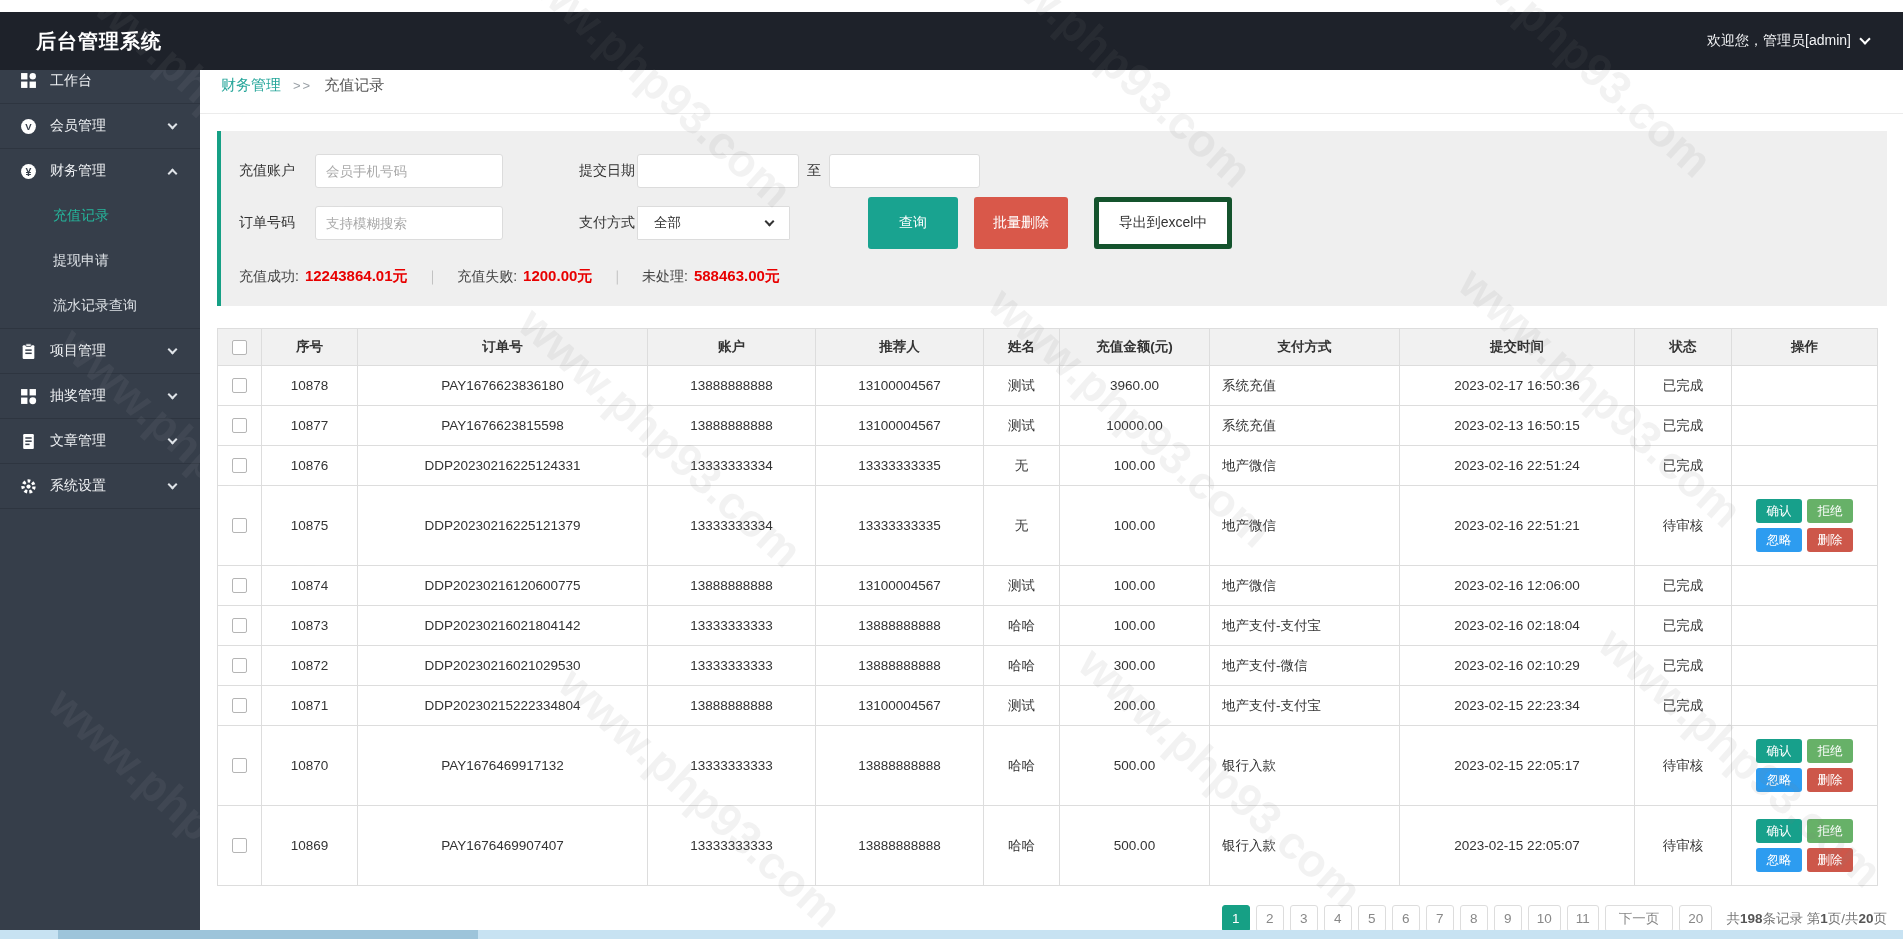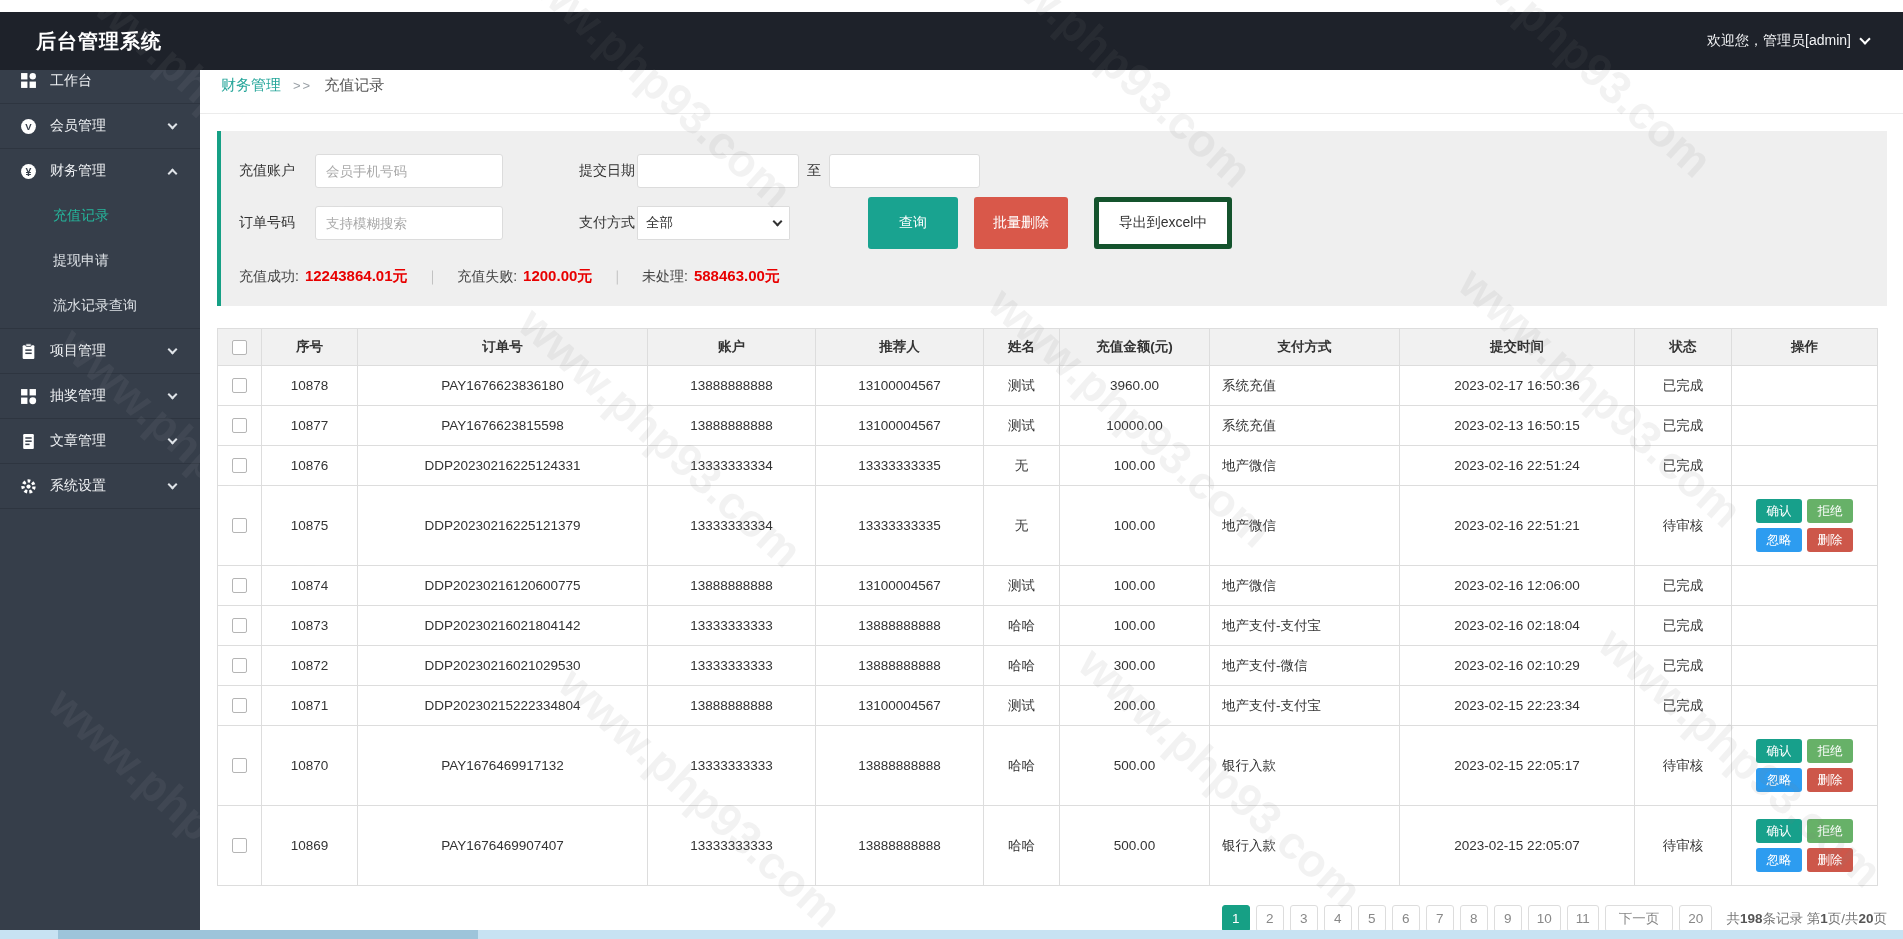--- a/index.html
+++ b/index.html
@@ -47,21 +47,21 @@
   .tin { height:34px; border:1px solid #dcdcdc; border-radius:3px; background:#fff;
     font-size:13.5px; color:#333; padding:0 10px; outline:none;
     font-family:"Liberation Sans","DejaVu Sans",sans-serif; }
   .tin::placeholder { color:#a9a9a9; }
   .w160 { width:188px; margin-left:18px; }
   .lbl2 { margin-left:76px; }
   .date1 { width:162px; }
   .zhi { color:#333; font-size:14px; margin:0 8px; }
   .date2 { width:151px; }
   .selbox { width:153px; height:34px; background:#fff; border:1px solid #dcdcdc; border-radius:1px;
-    display:flex; align-items:center; padding:0 8px; font-size:13.5px; color:#333; cursor:pointer; }
+    display:flex; align-items:center; padding:0 16px; font-size:13.5px; color:#333; cursor:pointer; }
   .selbox .chev { border-color:#333; width:7px; height:7px; margin-left:auto; }
   .btn { border:none; border-radius:3px; color:#fff; font-size:14px; cursor:pointer; height:52px;
     font-family:"Liberation Sans","DejaVu Sans",sans-serif; }
   .btn-search { width:90px; margin-left:78px; background:#19a390; }
   .btn-batchdel { width:94px; margin-left:16px; background:#d9584a; }
   .btn-export { width:138px; margin-left:26px; background:#fff; border:5px solid #14532d; color:#333; }
   .stats { display:flex; align-items:center; margin-top:26px; font-size:14px; color:#444; }
   .stats b { color:#e80000; font-size:15px; margin-left:6px; }
   .stats .sep { color:#bbb; margin:0 18px; }
 

